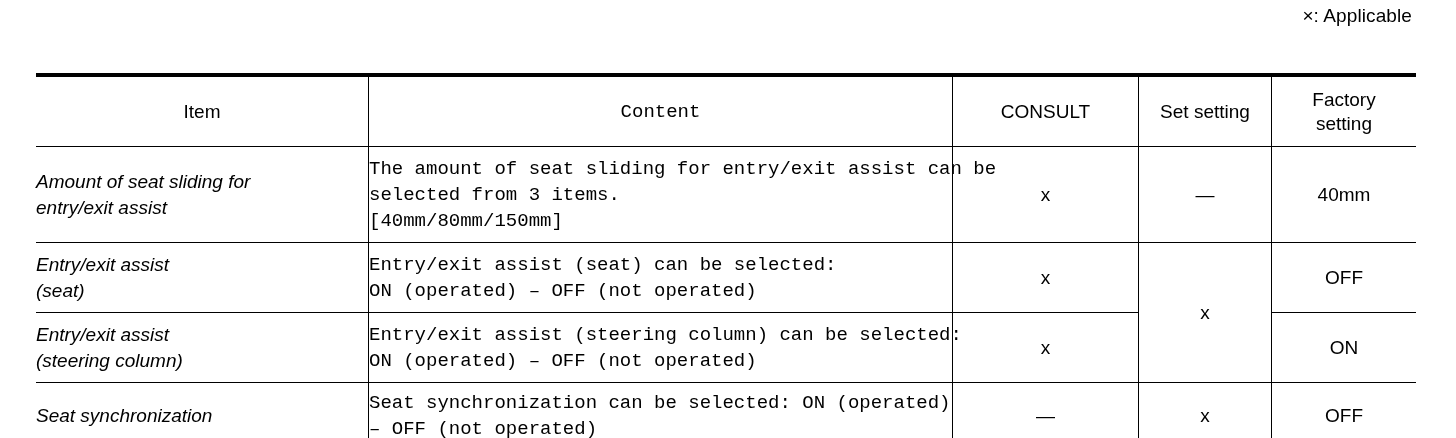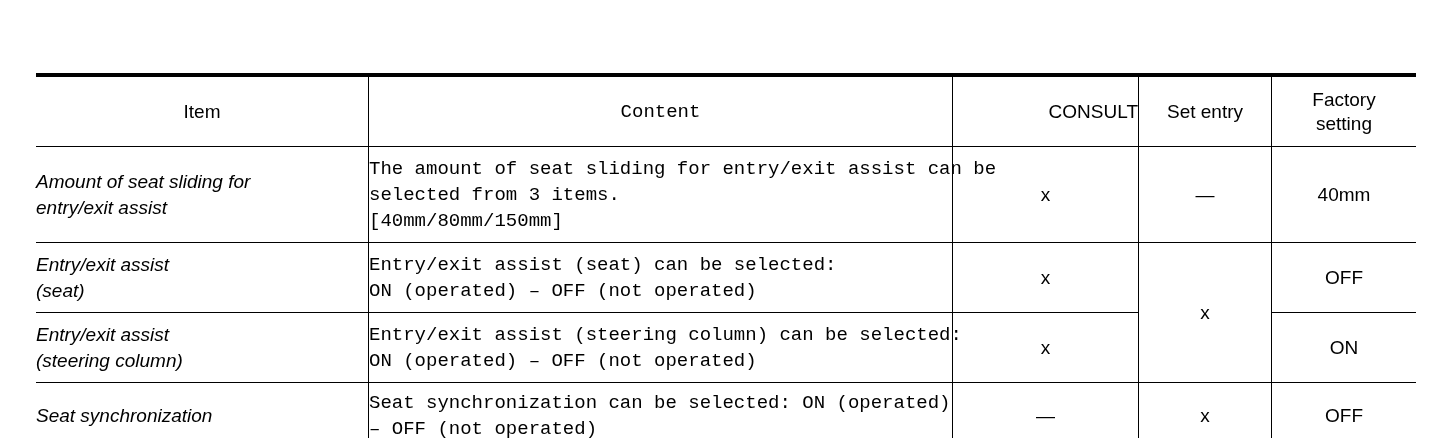--- a/index.html
+++ b/index.html
@@ -56,21 +56,21 @@
     line-height: 26px;
   }
   
   table.spec tr > *:first-child { border-left: none; }
   table.spec tr > *:last-child  { border-right: none; }
   table.spec thead th { border-top: none; }
   table.spec tbody tr:last-child td { border-bottom: none; }
 
   .c-item    { width: 332px; }
   .c-content { width: 583px; font-family: Liberation Mono, monospace; }
-  .c-consult { width: 185px; text-align: right; }
+  .c-consult { width: 185px; }
   .c-switch  { width: 132px; }
   .c-factory { width: 144px; }
 
   thead th {
     height: 69px;
     text-align: center;
     padding: 4px 6px;
   }
   thead th .two-line { display: block; line-height: 24px; }
 
@@ -93,29 +93,32 @@
   .r1 { height: 96px; }
   .r2 { height: 70px; }
   .r3 { height: 70px; }
   .r4 { height: 68px; }
 </style>
 </head>
 <body>
 
 <div class="page">
 
+  <div class="caption-row">
+    <span>×: Applicable</span>
+  </div>
 
   <div class="table-wrap">
     <table class="spec">
       <thead>
         <tr>
           <th class="c-item">Item</th>
           <th class="c-content">Content</th>
           <th class="c-consult">CONSULT</th>
-          <th class="c-switch">Set entry</th>
+          <th class="c-switch">Set setting</th>
           <th class="c-factory">
             <span class="two-line">Factory</span>
             <span class="two-line">setting</span>
           </th>
         </tr>
       </thead>
       <tbody>
 
         <tr class="r1">
           <td class="item">

